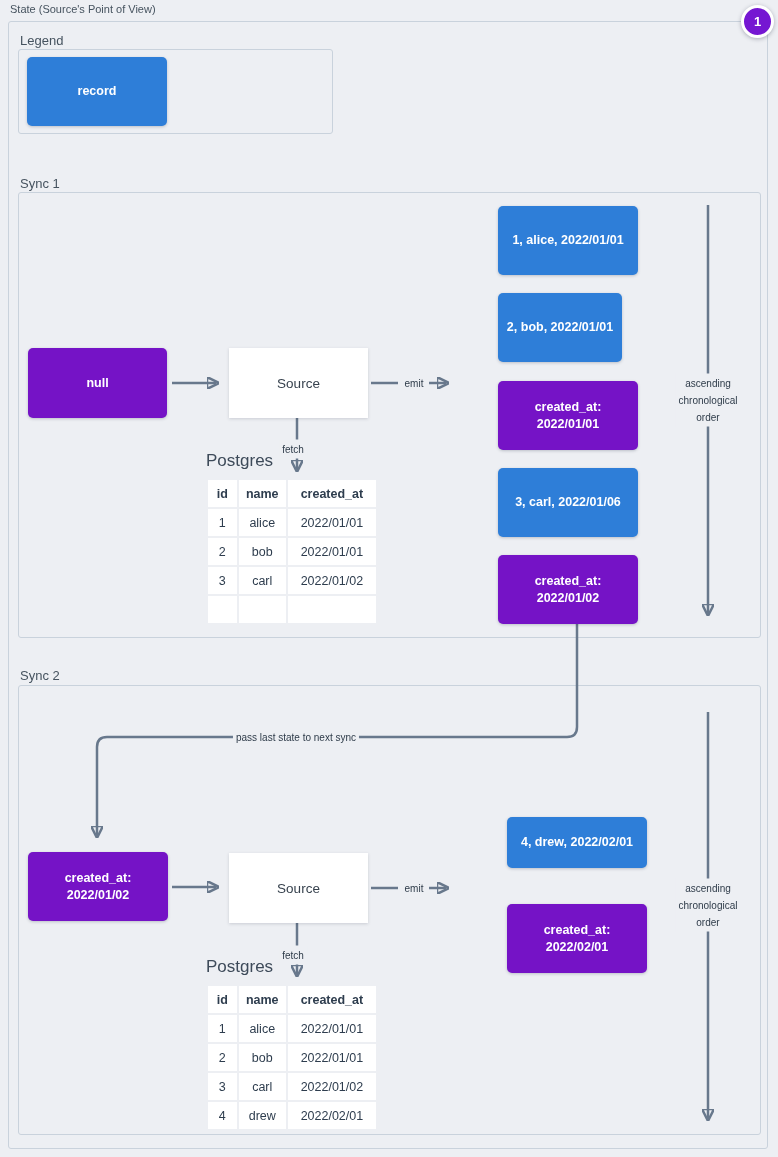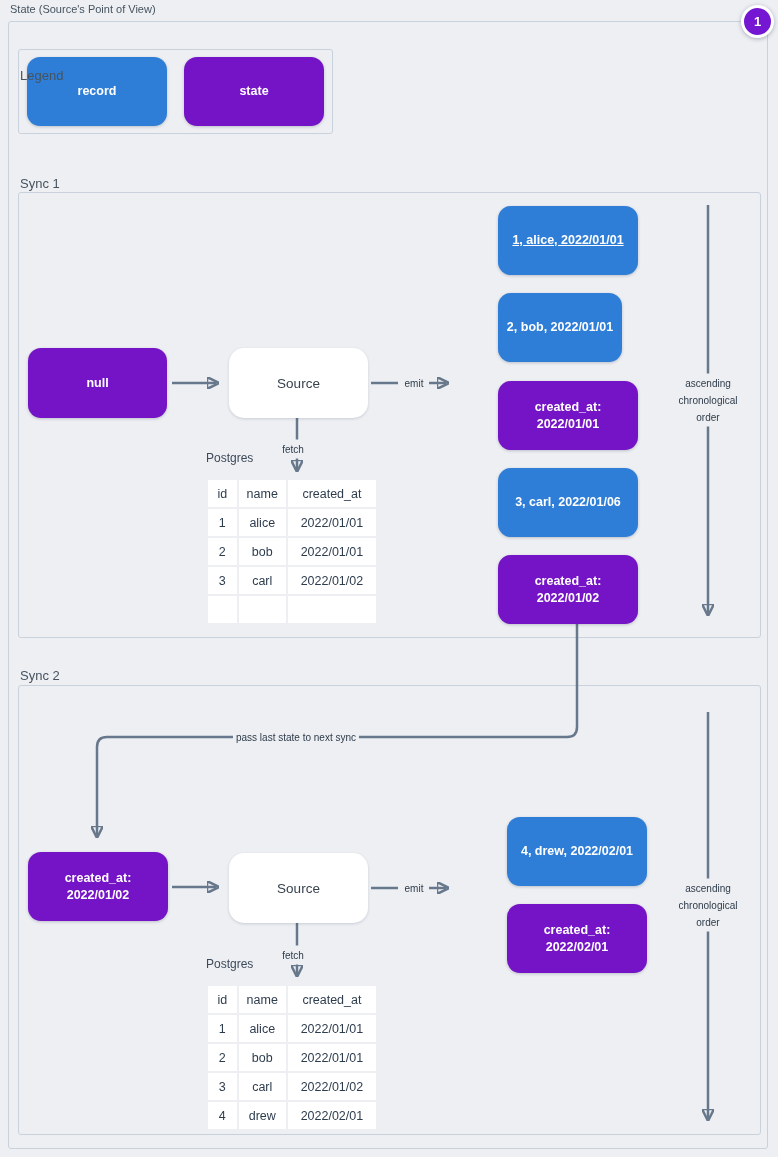--- a/index.html
+++ b/index.html
@@ -12,42 +12,42 @@
     --text:#46535f;
     --tabletext:#2e3d4e;
   }
   html,body{margin:0;padding:0;}
   body{font-family:"Liberation Sans", sans-serif;}
   .canvas{position:relative;width:778px;height:1157px;background:var(--background);overflow:hidden;}
   .frame{position:absolute;border:1.5px solid var(--border);border-radius:3px;background:transparent;}
   .grouplabel{position:absolute;font-size:13px;color:var(--text);font-weight:500;white-space:nowrap;z-index:4;}
   .title{position:absolute;left:10px;top:3px;font-size:11px;color:var(--text);font-weight:500;z-index:4;}
   .node{position:absolute;display:flex;align-items:center;justify-content:center;
-        border-radius:13px;color:#fff;font-size:12.5px;font-weight:bold;text-align:center;
+        border-radius:5px;color:#fff;font-size:12.5px;font-weight:bold;text-align:center;
         white-space:pre-line;line-height:17px;z-index:2;box-shadow:0 1px 3px rgba(40,50,70,.25);}
   .record{background:var(--record);}
   .state{background:var(--state);}
   .source{position:absolute;display:flex;align-items:center;justify-content:center;
-        background:#fff;border-radius:15px;color:#37424e;font-size:13.5px;z-index:2;
+        background:#fff;border-radius:0;color:#37424e;font-size:13.5px;z-index:2;
         box-shadow:0 1px 3px rgba(40,50,70,.18);}
   .chip{position:absolute;transform:translate(-50%,-50%);background:var(--background);
         color:#2e3b49;font-size:10px;padding:1px 3px;white-space:pre-line;text-align:center;
         line-height:17px;z-index:3;}
-  .plainlabel{position:absolute;color:#3d4a59;font-size:12px;z-index:3;white-space:nowrap;}
+  .plainlabel{position:absolute;color:#3d4a59;font-size:17px;z-index:3;white-space:nowrap;}
   .wires{position:absolute;left:0;top:0;z-index:1;pointer-events:none;}
   .wires path{stroke:var(--line);stroke-width:2.5;fill:none;}
   .badge{position:absolute;left:741px;top:5px;width:33px;height:33px;border-radius:50%;
         background:var(--badge);border:3px solid #fff;box-sizing:border-box;
         display:flex;align-items:center;justify-content:center;color:#fff;
         font-size:13px;font-weight:bold;z-index:5;box-shadow:0 1px 4px rgba(40,50,70,.35);}
   table.db{position:absolute;border-collapse:separate;border-spacing:2px;table-layout:fixed;
         width:172px;z-index:2;}
   table.db th,table.db td{background:#fff;height:27px;padding:0 4px;text-align:center;
         font-size:12.5px;color:var(--tabletext);overflow:hidden;}
-  table.db th{font-weight:normal;}
+  table.db th{font-weight:bold;}
   .c-id{width:28px;} .c-name{width:46px;} .c-date{width:86px;}
 </style>
 </head>
 <body>
 
 <div class="canvas">
 
   <svg class="wires" width="778" height="1157">
     <defs>
       <marker id="arr" markerUnits="userSpaceOnUse" markerWidth="12" markerHeight="12" refX="9" refY="6" orient="auto">
@@ -64,35 +64,34 @@
     <path d="M371,888 H398"></path>
     <path d="M429,888 H446" marker-end="url(#arr)"></path>
     <path d="M297,923 V974" marker-end="url(#arr)"></path>
     <path d="M708,712 V1118" marker-end="url(#arr)"></path>
   </svg>
 
   <div class="title">State (Source's Point of View)</div>
   <div class="frame" style="left:8px;top:21px;width:758px;height:1126px;"></div>
   <div class="badge">1</div>
 
-  <div class="grouplabel" style="left:20px;top:33px;margin-top:35px;">Legend</div>
+  <div class="grouplabel" style="left:20px;top:33px;">Legend</div>
   <div class="frame" style="left:18px;top:49px;width:313px;height:83px;"></div>
   <div class="node record" style="left:27px;top:57px;width:140px;height:69px;">record</div>
-  <div class="node state" style="left:184px;top:57px;width:140px;height:69px;">state</div>
 
   <div class="grouplabel" style="left:20px;top:176px;">Sync 1</div>
   <div class="frame" style="left:18px;top:192px;width:741px;height:444px;"></div>
 
   <div class="node state" style="left:28px;top:348px;width:139px;height:70px;">null</div>
   <div class="source" style="left:229px;top:348px;width:139px;height:70px;">Source</div>
   <div class="chip" style="left:414px;top:383px;">emit</div>
   <div class="chip" style="left:293px;top:449px;">fetch</div>
   <div class="plainlabel" style="left:206px;top:451px;">Postgres</div>
 
-  <div class="node record" style="left:498px;top:206px;width:140px;height:69px;text-decoration:underline;">1, alice, 2022/01/01</div>
+  <div class="node record" style="left:498px;top:206px;width:140px;height:69px;">1, alice, 2022/01/01</div>
   <div class="node record" style="left:498px;top:293px;width:124px;height:69px;">2, bob, 2022/01/01</div>
   <div class="node state" style="left:498px;top:381px;width:140px;height:69px;">created_at:
 2022/01/01</div>
   <div class="node record" style="left:498px;top:468px;width:140px;height:69px;">3, carl, 2022/01/06</div>
   <div class="node state" style="left:498px;top:555px;width:140px;height:69px;">created_at:
 2022/01/02</div>
 
   <div class="chip" style="left:708px;top:400px;">ascending
 chronological
 order</div>
@@ -137,21 +136,21 @@
   <div class="grouplabel" style="left:20px;top:668px;">Sync 2</div>
   <div class="frame" style="left:18px;top:685px;width:741px;height:448px;"></div>
 
   <div class="node state" style="left:28px;top:852px;width:140px;height:69px;">created_at:
 2022/01/02</div>
   <div class="source" style="left:229px;top:853px;width:139px;height:70px;">Source</div>
   <div class="chip" style="left:414px;top:888px;">emit</div>
   <div class="chip" style="left:293px;top:955px;">fetch</div>
   <div class="plainlabel" style="left:206px;top:957px;">Postgres</div>
 
-  <div class="node record" style="left:507px;top:817px;width:140px;height:69px;">4, drew, 2022/02/01</div>
+  <div class="node record" style="left:507px;top:817px;width:140px;height:51px;">4, drew, 2022/02/01</div>
   <div class="node state" style="left:507px;top:904px;width:140px;height:69px;">created_at:
 2022/02/01</div>
 
   <div class="chip" style="left:708px;top:905px;">ascending
 chronological
 order</div>
 
   <table class="db" style="left:206px;top:984px;">
     <colgroup>
         <col class="c-id">

